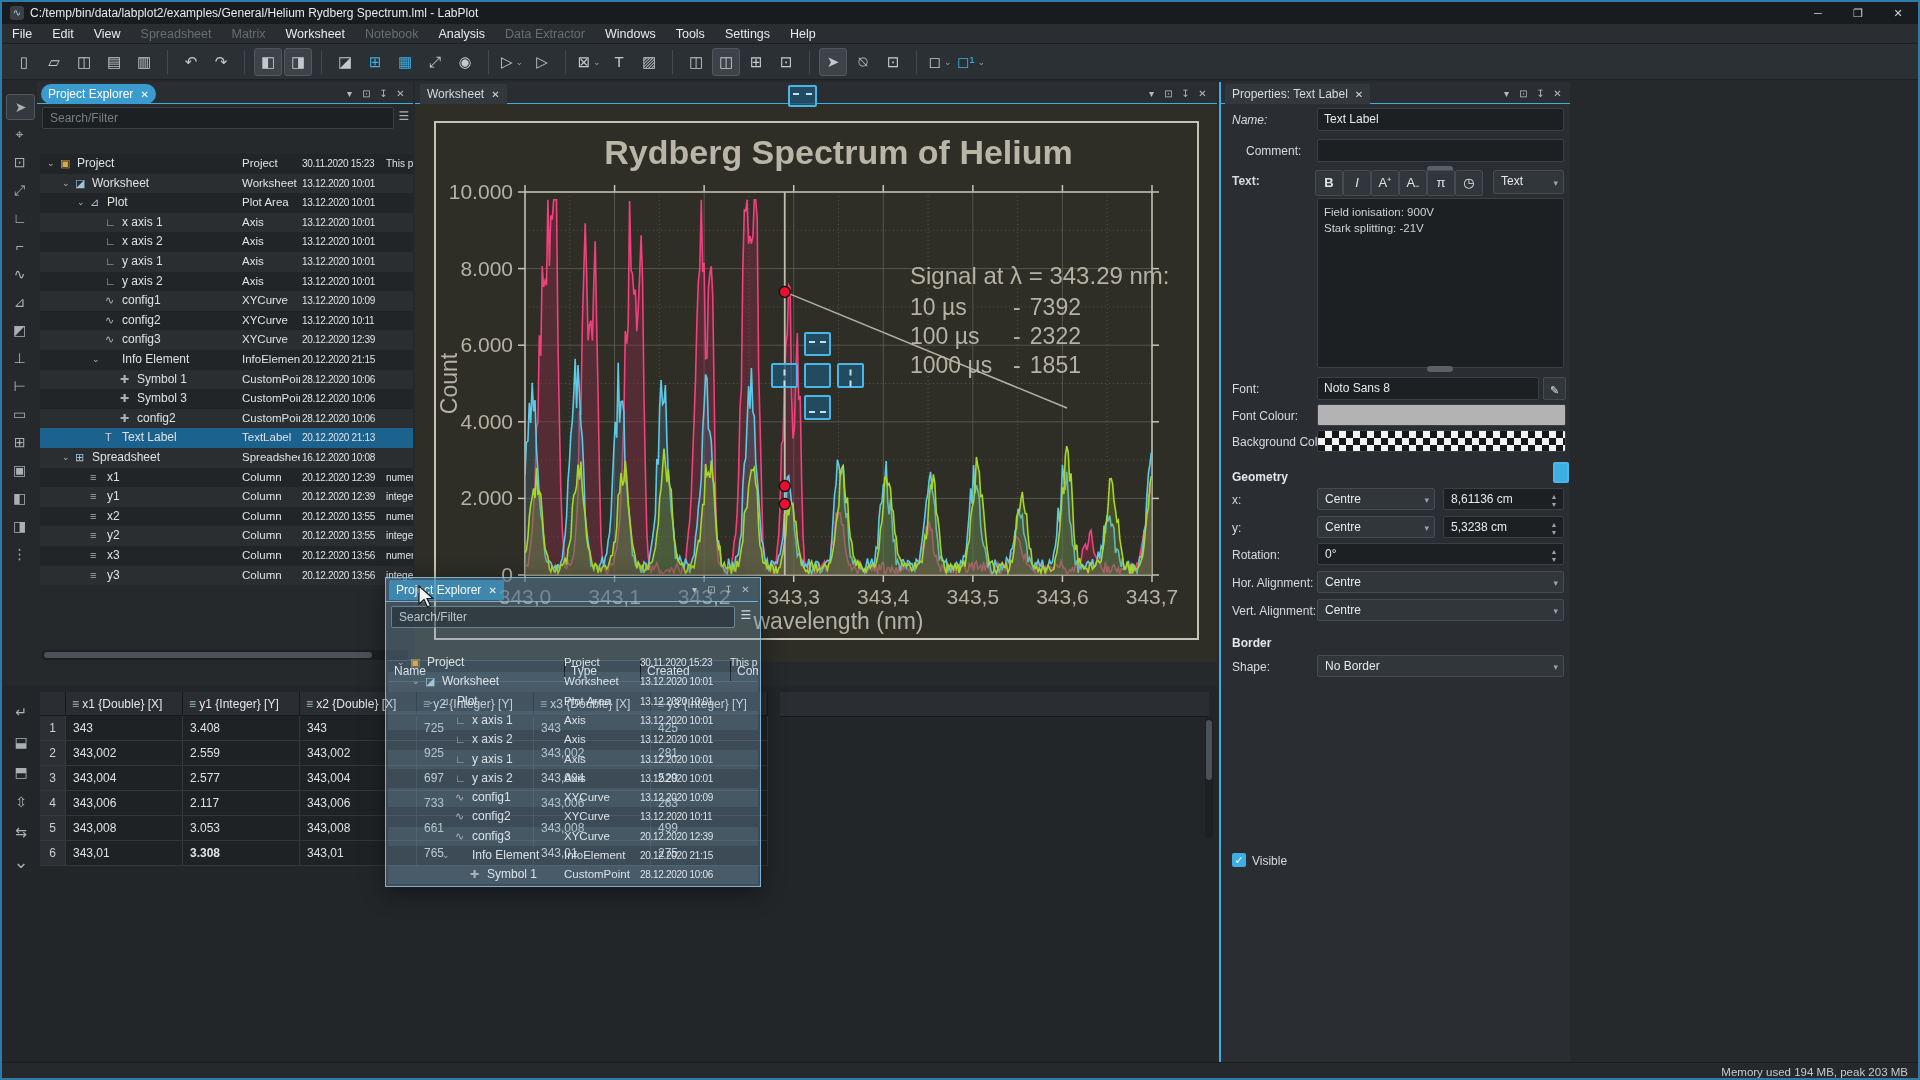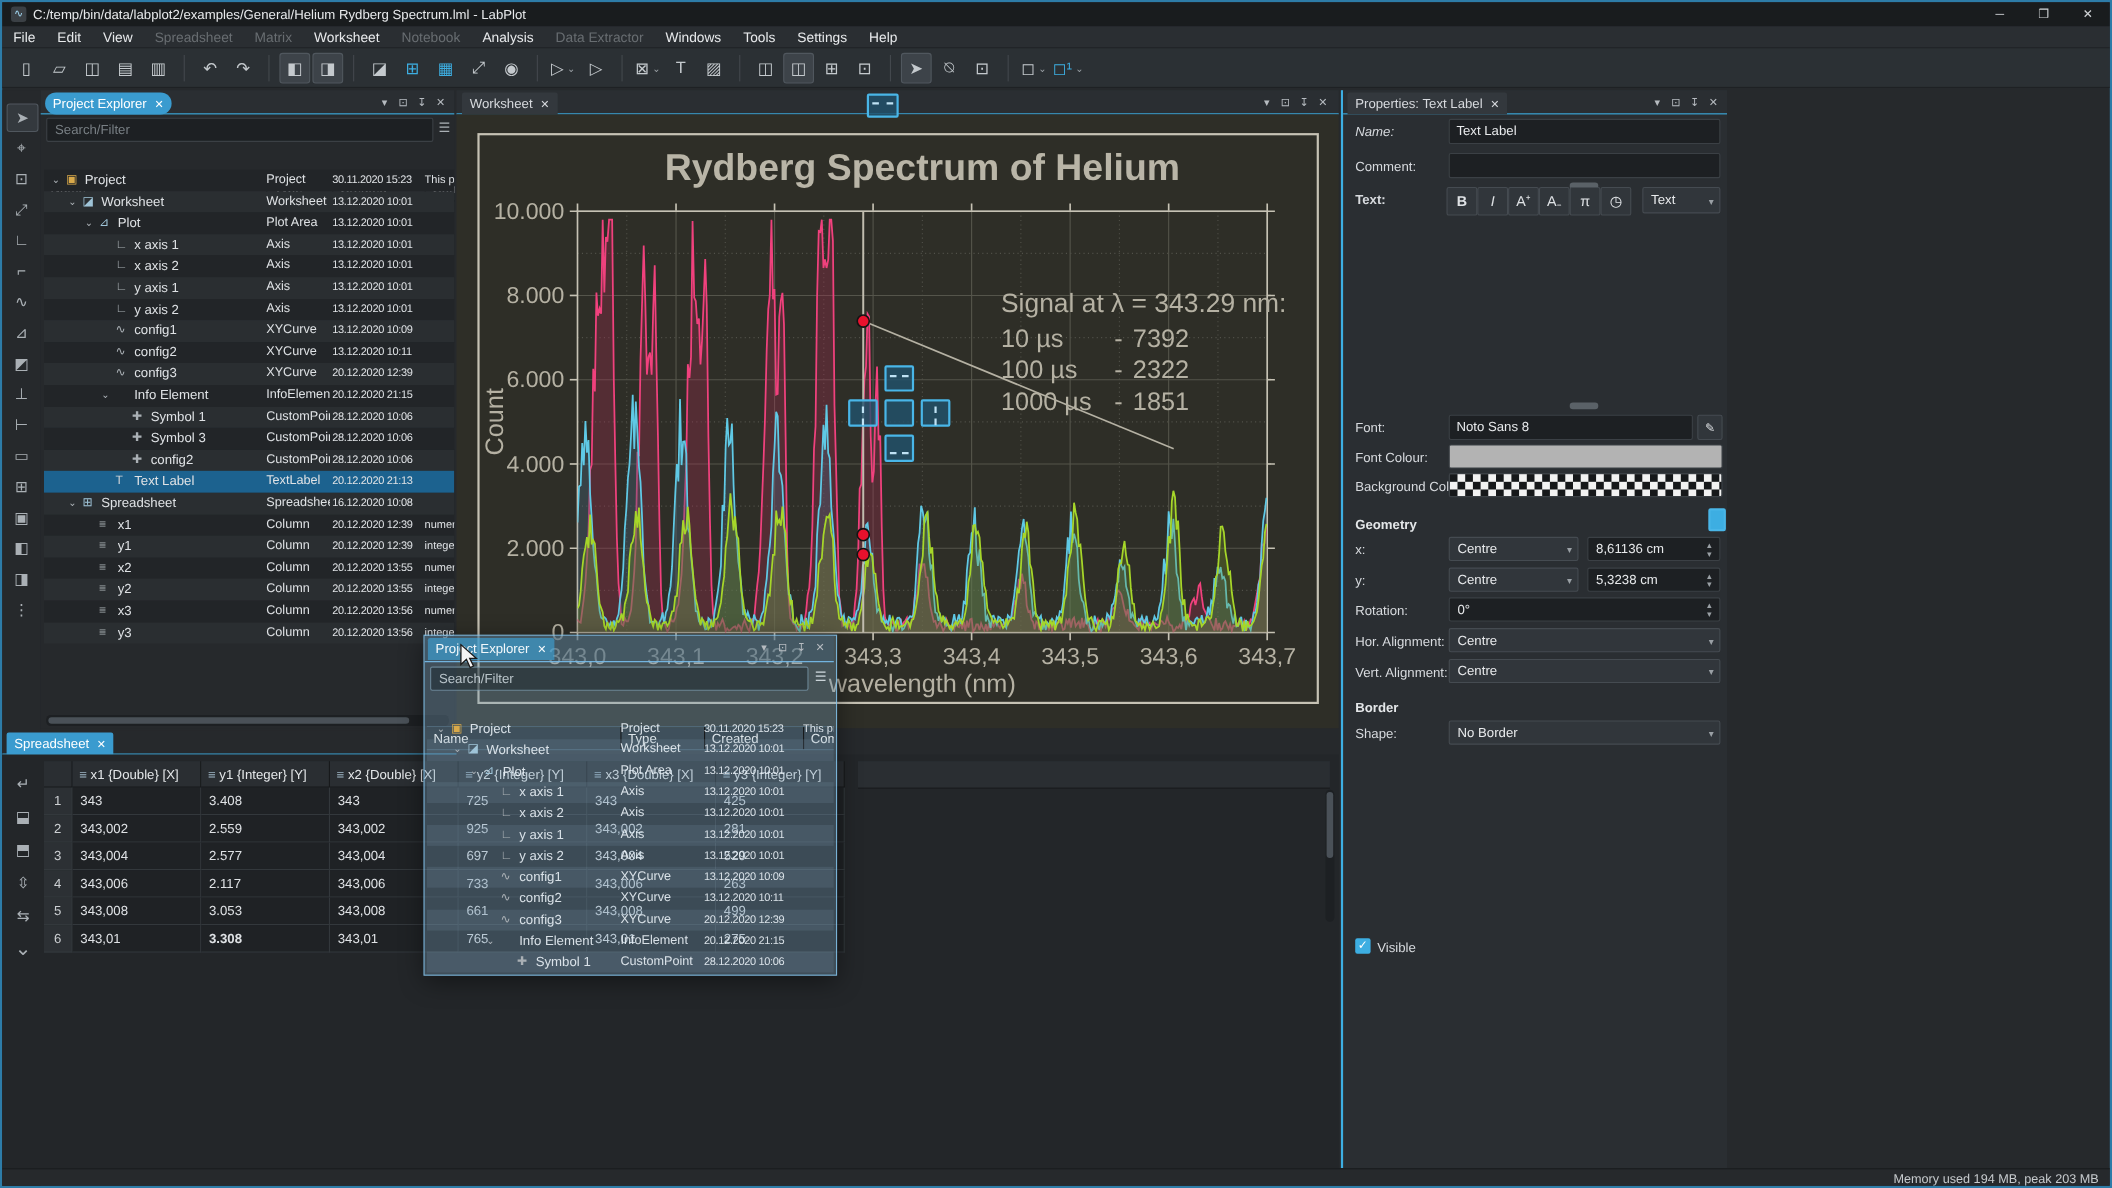--- a/index.html
+++ b/index.html
@@ -570,28 +570,32 @@
       <div class="dockbtns" style="right:4px;">
         <div class="dockbtn">▾</div>
         <div class="dockbtn">⊡</div>
         <div class="dockbtn">↧</div>
         <div class="dockbtn">✕</div>
       </div>
     </div>
 
     <div class="plabel" style="left:11px;top:31px;font-style:italic;">Name:</div>
     <div class="pfield" style="left:96px;top:26px;width:247px;height:23px;">Text Label</div>
-    <div class="plabel" style="left:11px;top:62px;">Comment:</div>
+    <div class="plabel" style="left:25px;top:62px;">Comment:</div>
     <div class="pfield" style="left:96px;top:57px;width:247px;height:23px;"></div>
     <div class="grip" style="left:206px;top:84px;"></div>
 
     <div class="plabel" style="left:11px;top:92px;font-weight:bold;">Text:</div>
     <div id="richbar"></div>
     <div class="pcombo" style="left:272px;top:88px;width:71px;height:24px;"><span>Text</span><span class="dd" style="line-height:24px;">▾</span></div>
 
+    <div class="pfield" style="left:96px;top:116px;width:247px;height:170px;line-height:16px;padding-top:5px;font-size:11.5px;color:#cfd3d6;">
+      <div>Field ionisation: 900V</div>
+      <div>Stark splitting: -21V</div>
+    </div>
     <div class="grip" style="left:206px;top:284px;"></div>
 
     <div class="plabel" style="left:11px;top:300px;">Font:</div>
     <div class="pfield" style="left:96px;top:295px;width:222px;height:23px;">Noto Sans 8</div>
     <div class="rtb" style="left:322px;top:295px;width:21px;height:21px;font-size:11px;">✎</div>
 
     <div class="plabel" style="left:11px;top:327px;">Font Colour:</div>
     <div class="abs" id="fontswatch" style="left: 96px; top: 322px; width: 247px; height: 20px; border: 1px solid rgb(59, 64, 69); border-radius: 2px; background: rgb(179, 179, 179);"></div>
 
     <div class="plabel" style="left:11px;top:353px;">Background Colour:</div>
@@ -619,23 +623,20 @@
     <div class="sect" style="left:11px;top:554px;">Border</div>
     <div class="plabel" style="left:11px;top:578px;">Shape:</div>
     <div class="pcombo" style="left:96px;top:573px;width:247px;height:22px;"><span>No Border</span><span class="dd" style="line-height:22px;">▾</span></div>
 
     <div class="abs hintbox" style="left:332px;top:380px;width:16px;height:21px;background:#3daee2;"></div>
 
     <div class="chk" style="left:11px;top:771px;">✓</div>
     <div class="plabel" style="left:31px;top:772px;">Visible</div>
   </div>
 
-  <div class="abs tabbar" style="left:0px;top:662px;width:413px;height:22px;background:#26292c;">
-    <div class="tab blue" style="left:4px;"><span>Spreadsheet</span><span class="x">✕</span></div>
-  </div>
   <div class="abs" style="left:0;top:684px;width:1215px;height:376px;background:#232629;">
     <div id="sheettools">
         <div class="tool" style="position: absolute; left: 6px; top: 14px; width: 26px; height: 24px; text-align: center; line-height: 24px; font-size: 14px; color: rgb(170, 176, 181);">↵</div>
         <div class="tool" style="position: absolute; left: 6px; top: 44px; width: 26px; height: 24px; text-align: center; line-height: 24px; font-size: 14px; color: rgb(170, 176, 181);">⬓</div>
         <div class="tool" style="position: absolute; left: 6px; top: 74px; width: 26px; height: 24px; text-align: center; line-height: 24px; font-size: 14px; color: rgb(170, 176, 181);">⬒</div>
         <div class="tool" style="position: absolute; left: 6px; top: 104px; width: 26px; height: 24px; text-align: center; line-height: 24px; font-size: 14px; color: rgb(170, 176, 181);">⇳</div>
         <div class="tool" style="position: absolute; left: 6px; top: 134px; width: 26px; height: 24px; text-align: center; line-height: 24px; font-size: 14px; color: rgb(170, 176, 181);">⇆</div>
         <div class="tool" style="position: absolute; left: 6px; top: 164px; width: 26px; height: 24px; text-align: center; line-height: 24px; font-size: 18px; color: rgb(170, 176, 181);">⌄</div>
       </div>
     <div class="abs" id="sheettable" style="left:38px;top:6px;width:740px;height:176px;">

